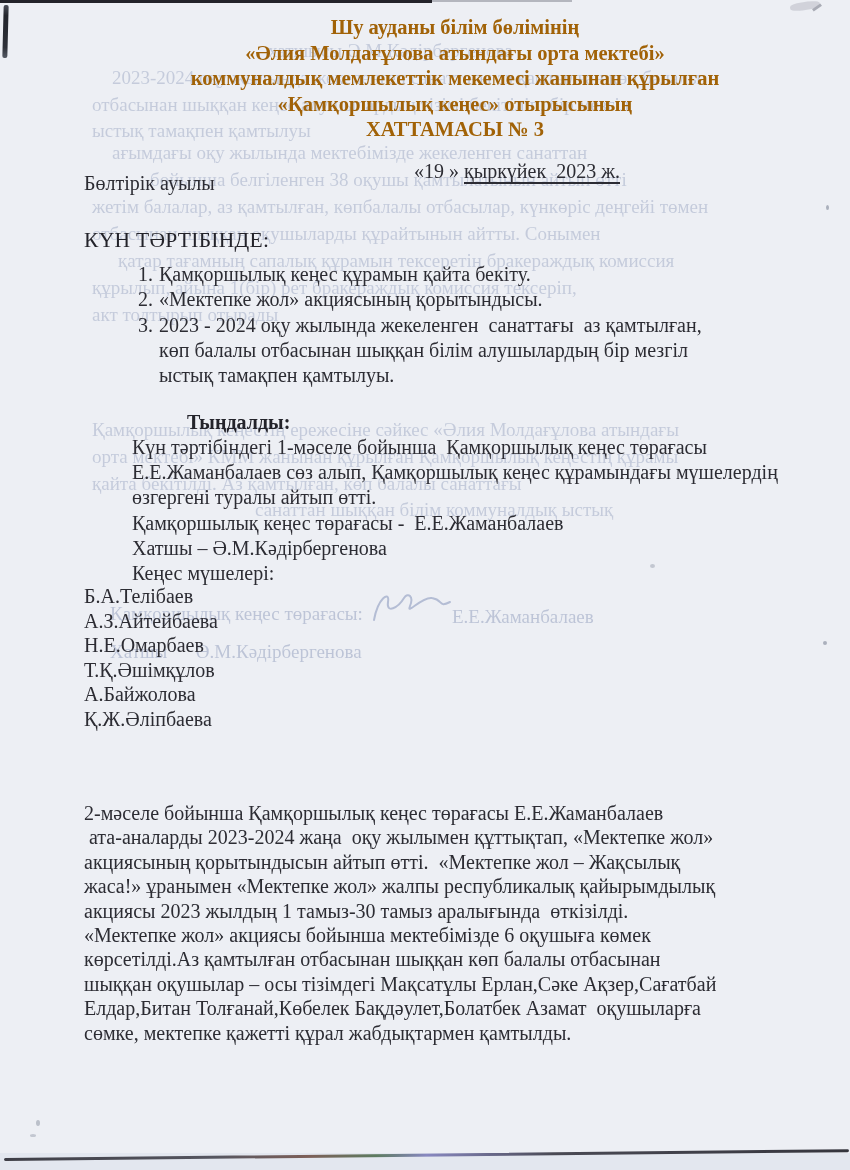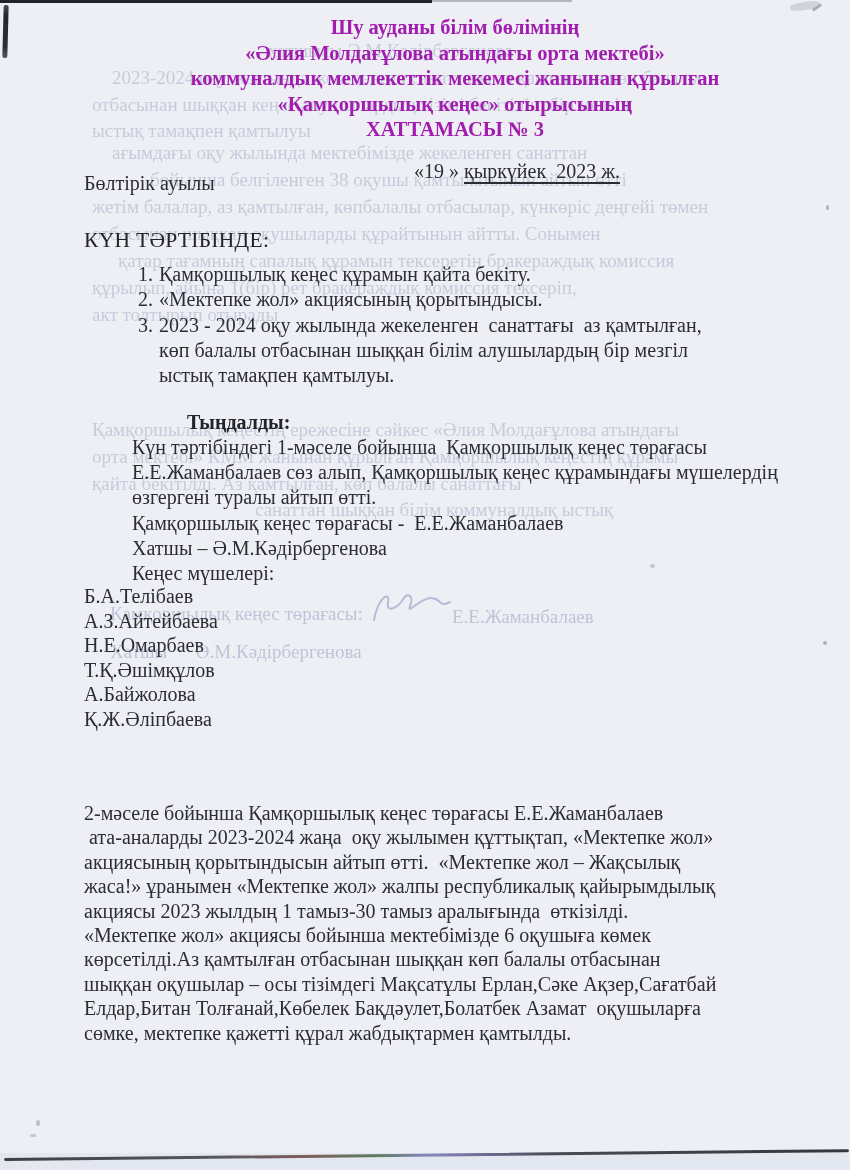--- a/index.html
+++ b/index.html
@@ -29,21 +29,21 @@
   .b12{left:92px;top:446px} .b13{left:92px;top:473px} .b14{left:255px;top:499px}
   .b15{left:110px;top:603px;opacity:.6} .b16{left:452px;top:606px;opacity:.6}
   .b17{left:110px;top:641px;opacity:.6}
   .bt-sig { position:absolute; left:370px; top:586px; opacity:.6; }
   
   .content { position:absolute; left:84px; top:0; width:742px; }
   .ml { white-space:pre-line; }
   .doc-header {
     position:absolute; left:0; top:15px; width:100%;
     text-align:center; font-weight:bold; font-size:20.5px; line-height:25.6px;
-    color:#a21caf;
+    color:#a16207;
   }
   .dateline { position:absolute; left:0; top:160px; width:100%; }
   .dateline .place { position:absolute; left:0; top:12px;text-align:right; }
   .dateline .date  { position:absolute; left:330px; top:0; white-space:nowrap; }
   .date .u { text-decoration:underline; text-decoration-thickness:1.5px; text-underline-offset:4px; }
   .agenda-title {
     position:absolute; left:0; top:228px;
     font-weight:normal; font-size:21.5px; letter-spacing:.3px; color:#23232a;
   }
   .agenda-list { position:absolute; left:0; top:262px; width:100%; }

